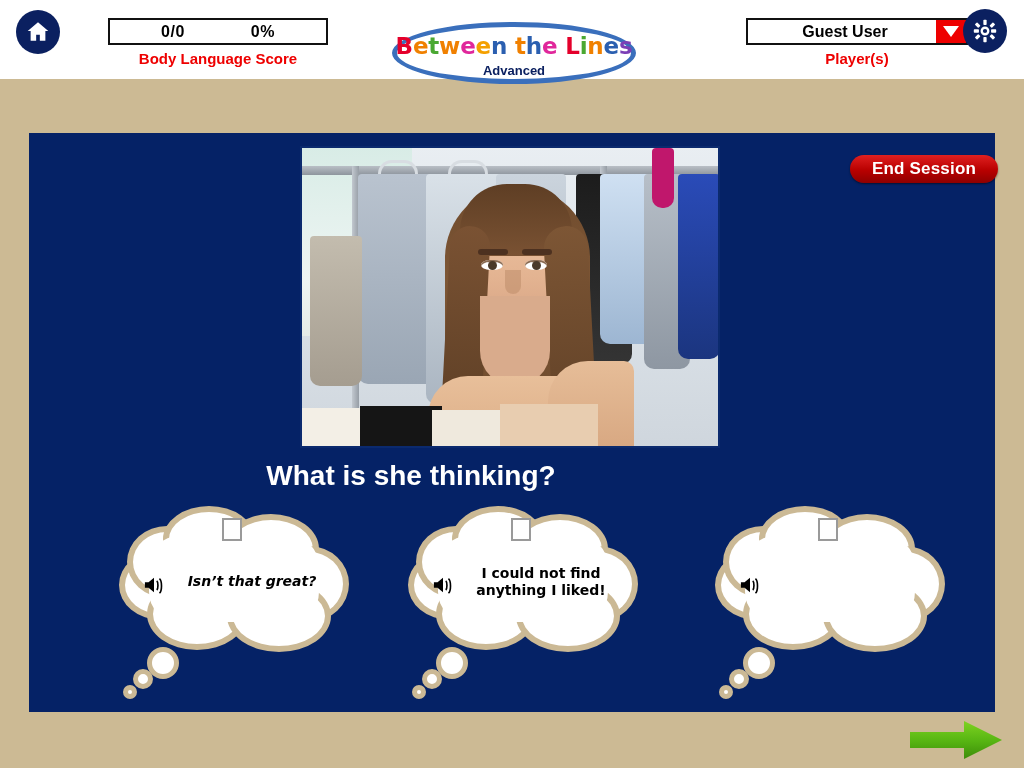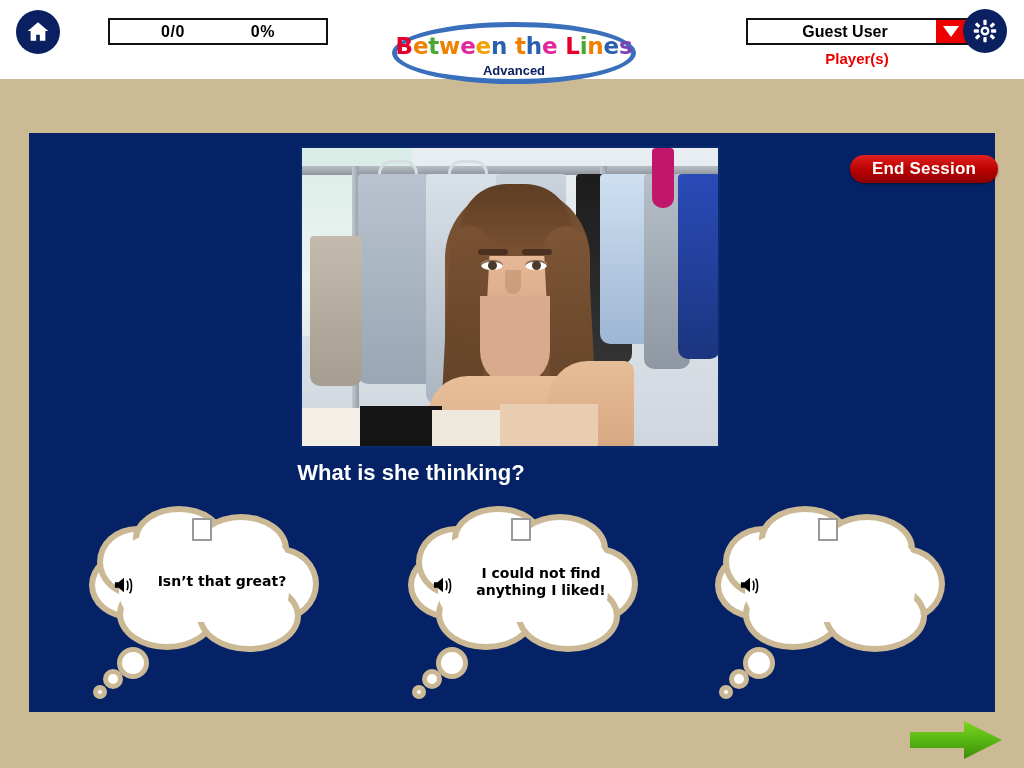--- a/index.html
+++ b/index.html
@@ -277,32 +277,32 @@
     display: flex; align-items: center; justify-content: center;
     text-shadow: 0 1px 0 rgba(0,0,0,.4);
   }
 
   #question {
     position: absolute;
     left: 0; top: 327px;
     width: 764px;
     text-align: center;
     color: #ffffff;
-    font-size: 22px;
+    font-size: 28px;
     font-weight: bold;
   }
 
   
   .bubble-wrap {
     position: absolute;
     top: 373px;
     width: 230px;
     height: 200px;
   }
-  #bubble-0 { left: 60px; }
+  #bubble-0 { left: 90px; font-style: italic; }
   #bubble-1 { left: 379px; }
   #bubble-2 { left: 686px; }
 
   .cloud { position:absolute; left:0; top:0; width:230px; height:150px; }
   .puff { position: absolute; background:#fff; border:6px solid #cbb995; border-radius:50%; box-sizing:border-box; }
   .p1 { left: 44px;  top: 0px;   width: 92px;  height: 66px; }
   .p2 { left: 104px; top: 8px;   width: 96px;  height: 70px; }
   .p3 { left: 0px;   top: 44px;  width: 84px;  height: 70px; }
   .p4 { left: 150px; top: 40px;  width: 80px;  height: 76px; }
   .p5 { left: 28px;  top: 72px;  width: 100px; height: 72px; }
@@ -371,20 +371,21 @@
     <svg width="26" height="26" viewBox="0 0 24 24">
       <path d="M12 3L2.5 11h2.7v9h5.1v-5.4h3.4V20h5.1v-9h2.7z" fill="#ffffff"></path>
     </svg>
   </div>
 
   <div id="score-block">
     <div id="score-box">
       <span>0/0</span>
       <span>0%</span>
     </div>
+    <div class="red-caption">Body  Language Score</div>
   </div>
 
   <div id="logo-block">
     <div id="logo-oval"></div>
     <div id="logo-title"><span style="color: rgb(228, 0, 43);">B</span><span style="color: rgb(240, 128, 0);">e</span><span style="color: rgb(74, 168, 50);">t</span><span style="color: rgb(240, 128, 0);">w</span><span style="color: rgb(224, 39, 155);">e</span><span style="color: rgb(244, 160, 0);">e</span><span style="color: rgb(43, 95, 176);">n</span><span style="color: rgb(0, 0, 0);">&nbsp;</span><span style="color: rgb(240, 128, 0);">t</span><span style="color: rgb(43, 95, 176);">h</span><span style="color: rgb(224, 39, 155);">e</span><span style="color: rgb(0, 0, 0);">&nbsp;</span><span style="color: rgb(228, 0, 43);">L</span><span style="color: rgb(74, 168, 50);">i</span><span style="color: rgb(240, 128, 0);">n</span><span style="color: rgb(43, 95, 176);">e</span><span style="color: rgb(123, 63, 181);">s</span></div>
     <div id="logo-sub">Advanced</div>
   </div>
 
   <div id="player-block">
     <div id="player-box">

